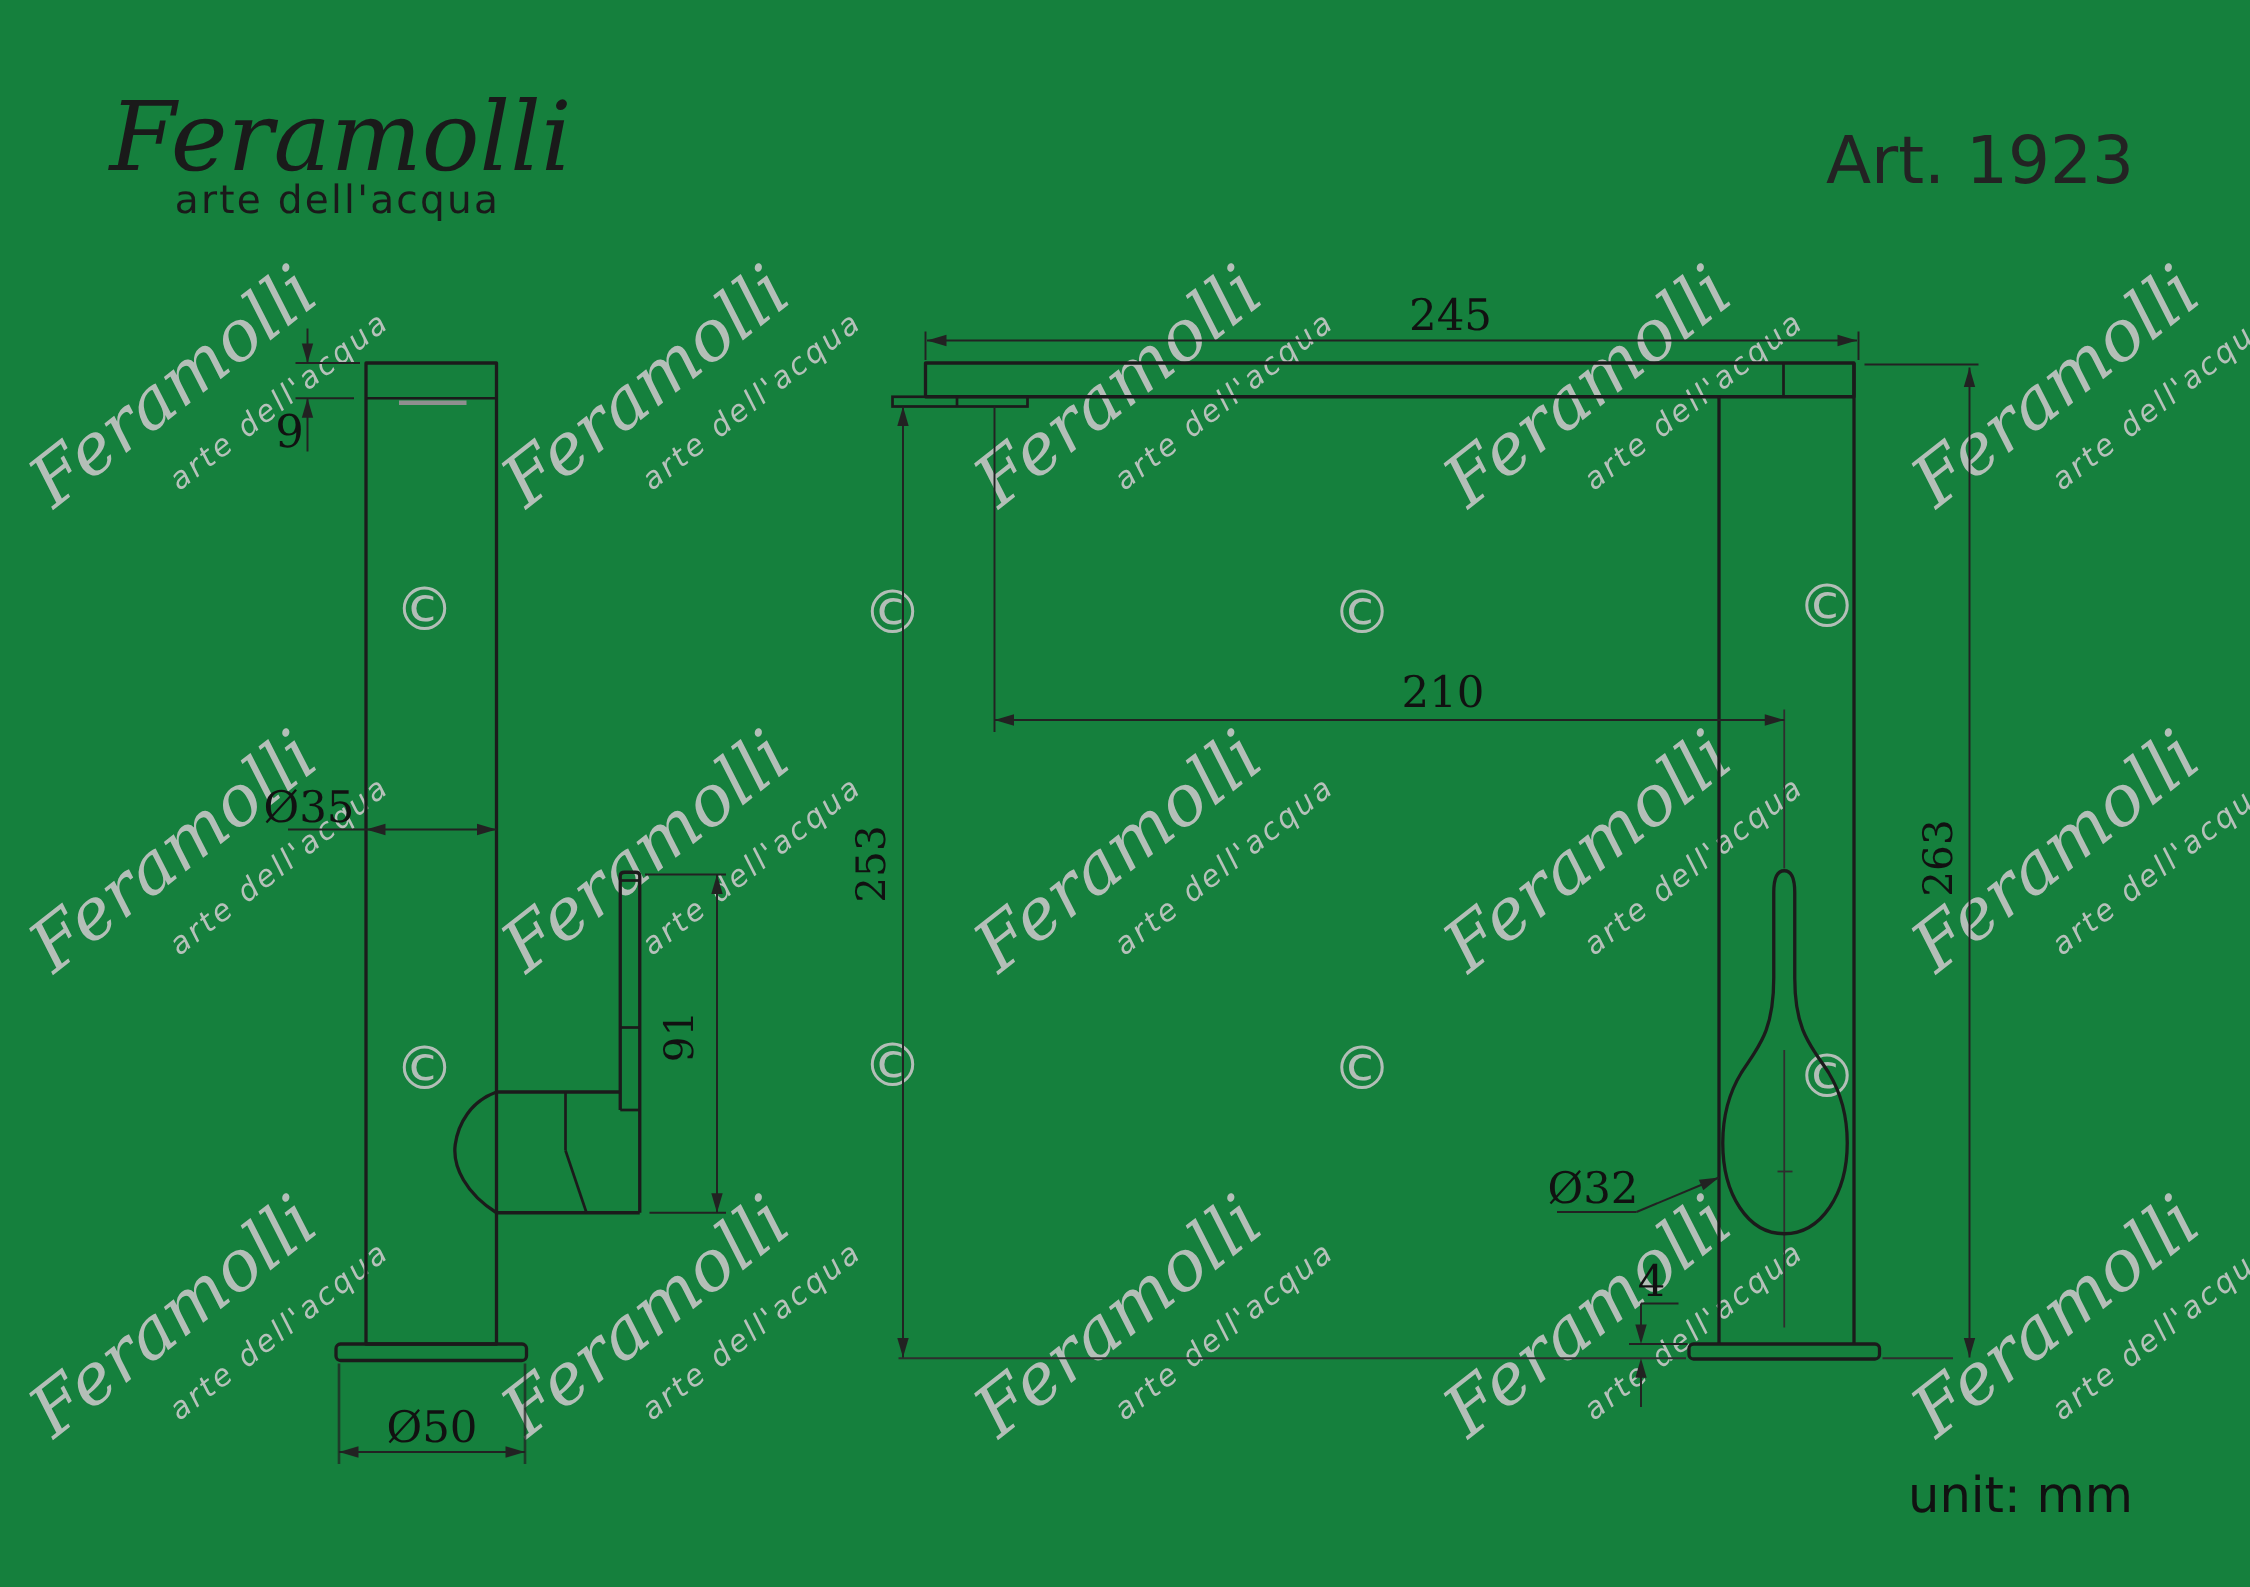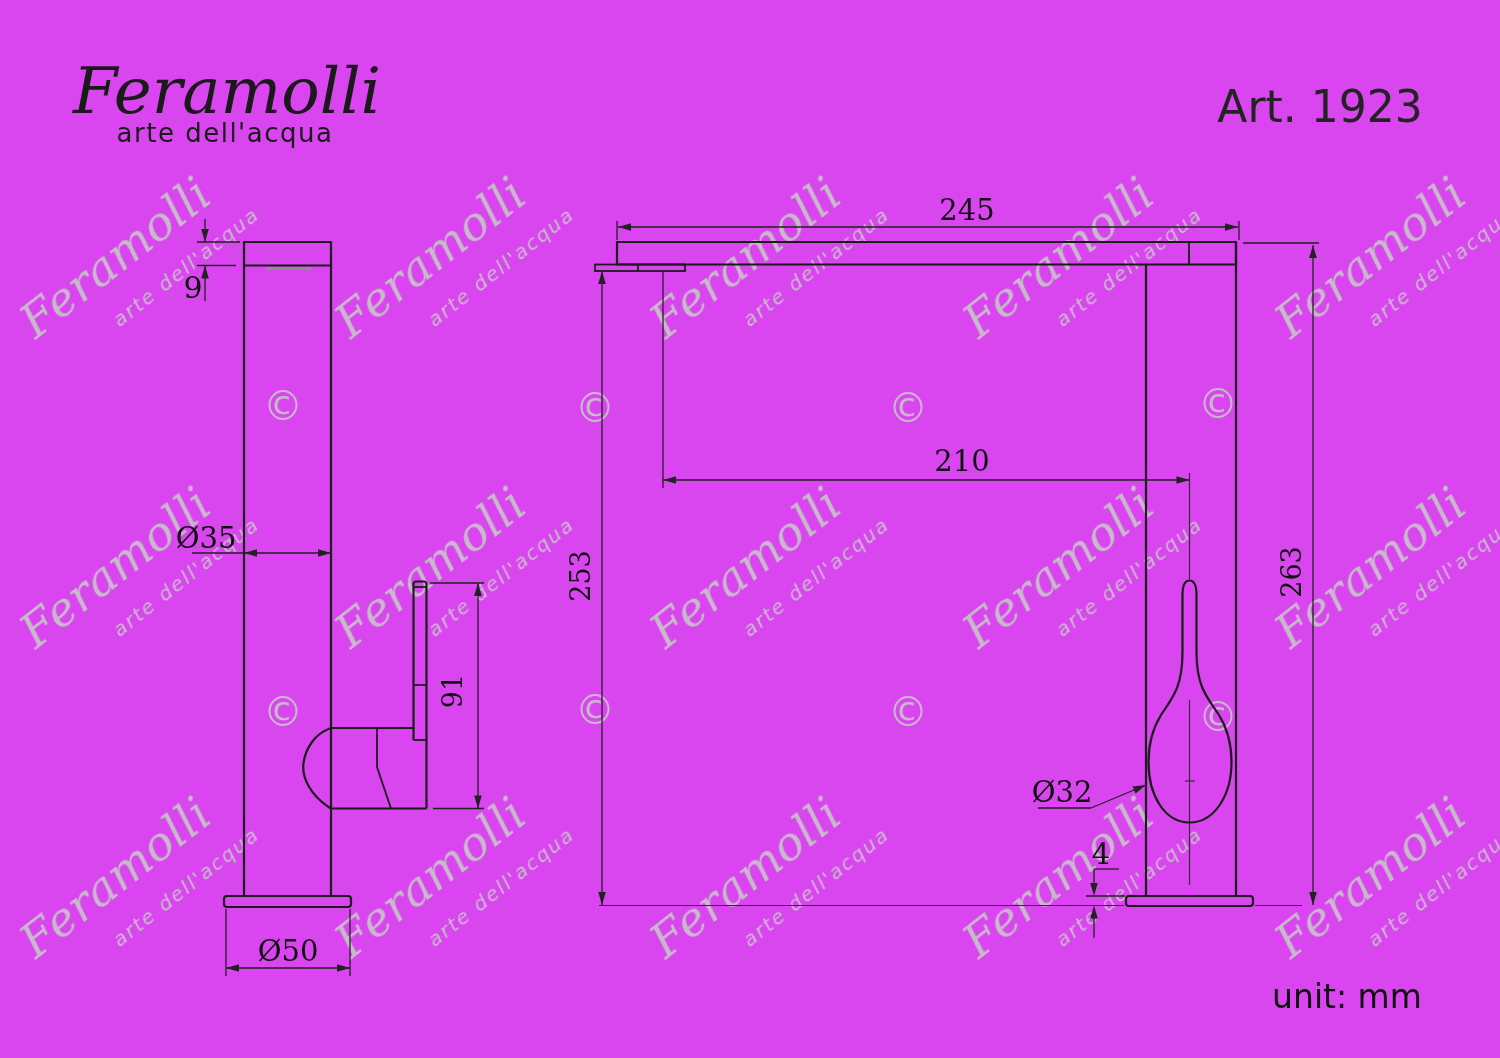--- a/index.html
+++ b/index.html
@@ -1,16 +1,16 @@
 <!DOCTYPE html>
 <html><head>
 <meta charset="utf-8">
 <style>
   html,body{margin:0;padding:0;background:#ffffff;}
-  .page{position:relative;width:1500px;height:1058px;background:#d946ef;overflow:hidden;}
+  .page{position:relative;width:1500px;height:1058px;background:#15803d;overflow:hidden;}
   svg{display:block;}
   
   .outline{stroke:#1b1b1b;stroke-width:2.2;fill:none;stroke-linejoin:round;}
   .outline-thin{stroke:#1b1b1b;stroke-width:1.8;fill:none;}
   .slot{stroke:#8f8f8f;stroke-width:3;fill:none;}
   .thin{stroke:#2e2e2e;stroke-width:1.2;fill:none;}
   .dim{stroke:#222222;stroke-width:1.3;fill:none;}
   .ah{fill:#222222;stroke:none;}
   
   .dimtxt{font-family:"DejaVu Serif","Liberation Serif",serif;fill:#111;font-size:29px;}

